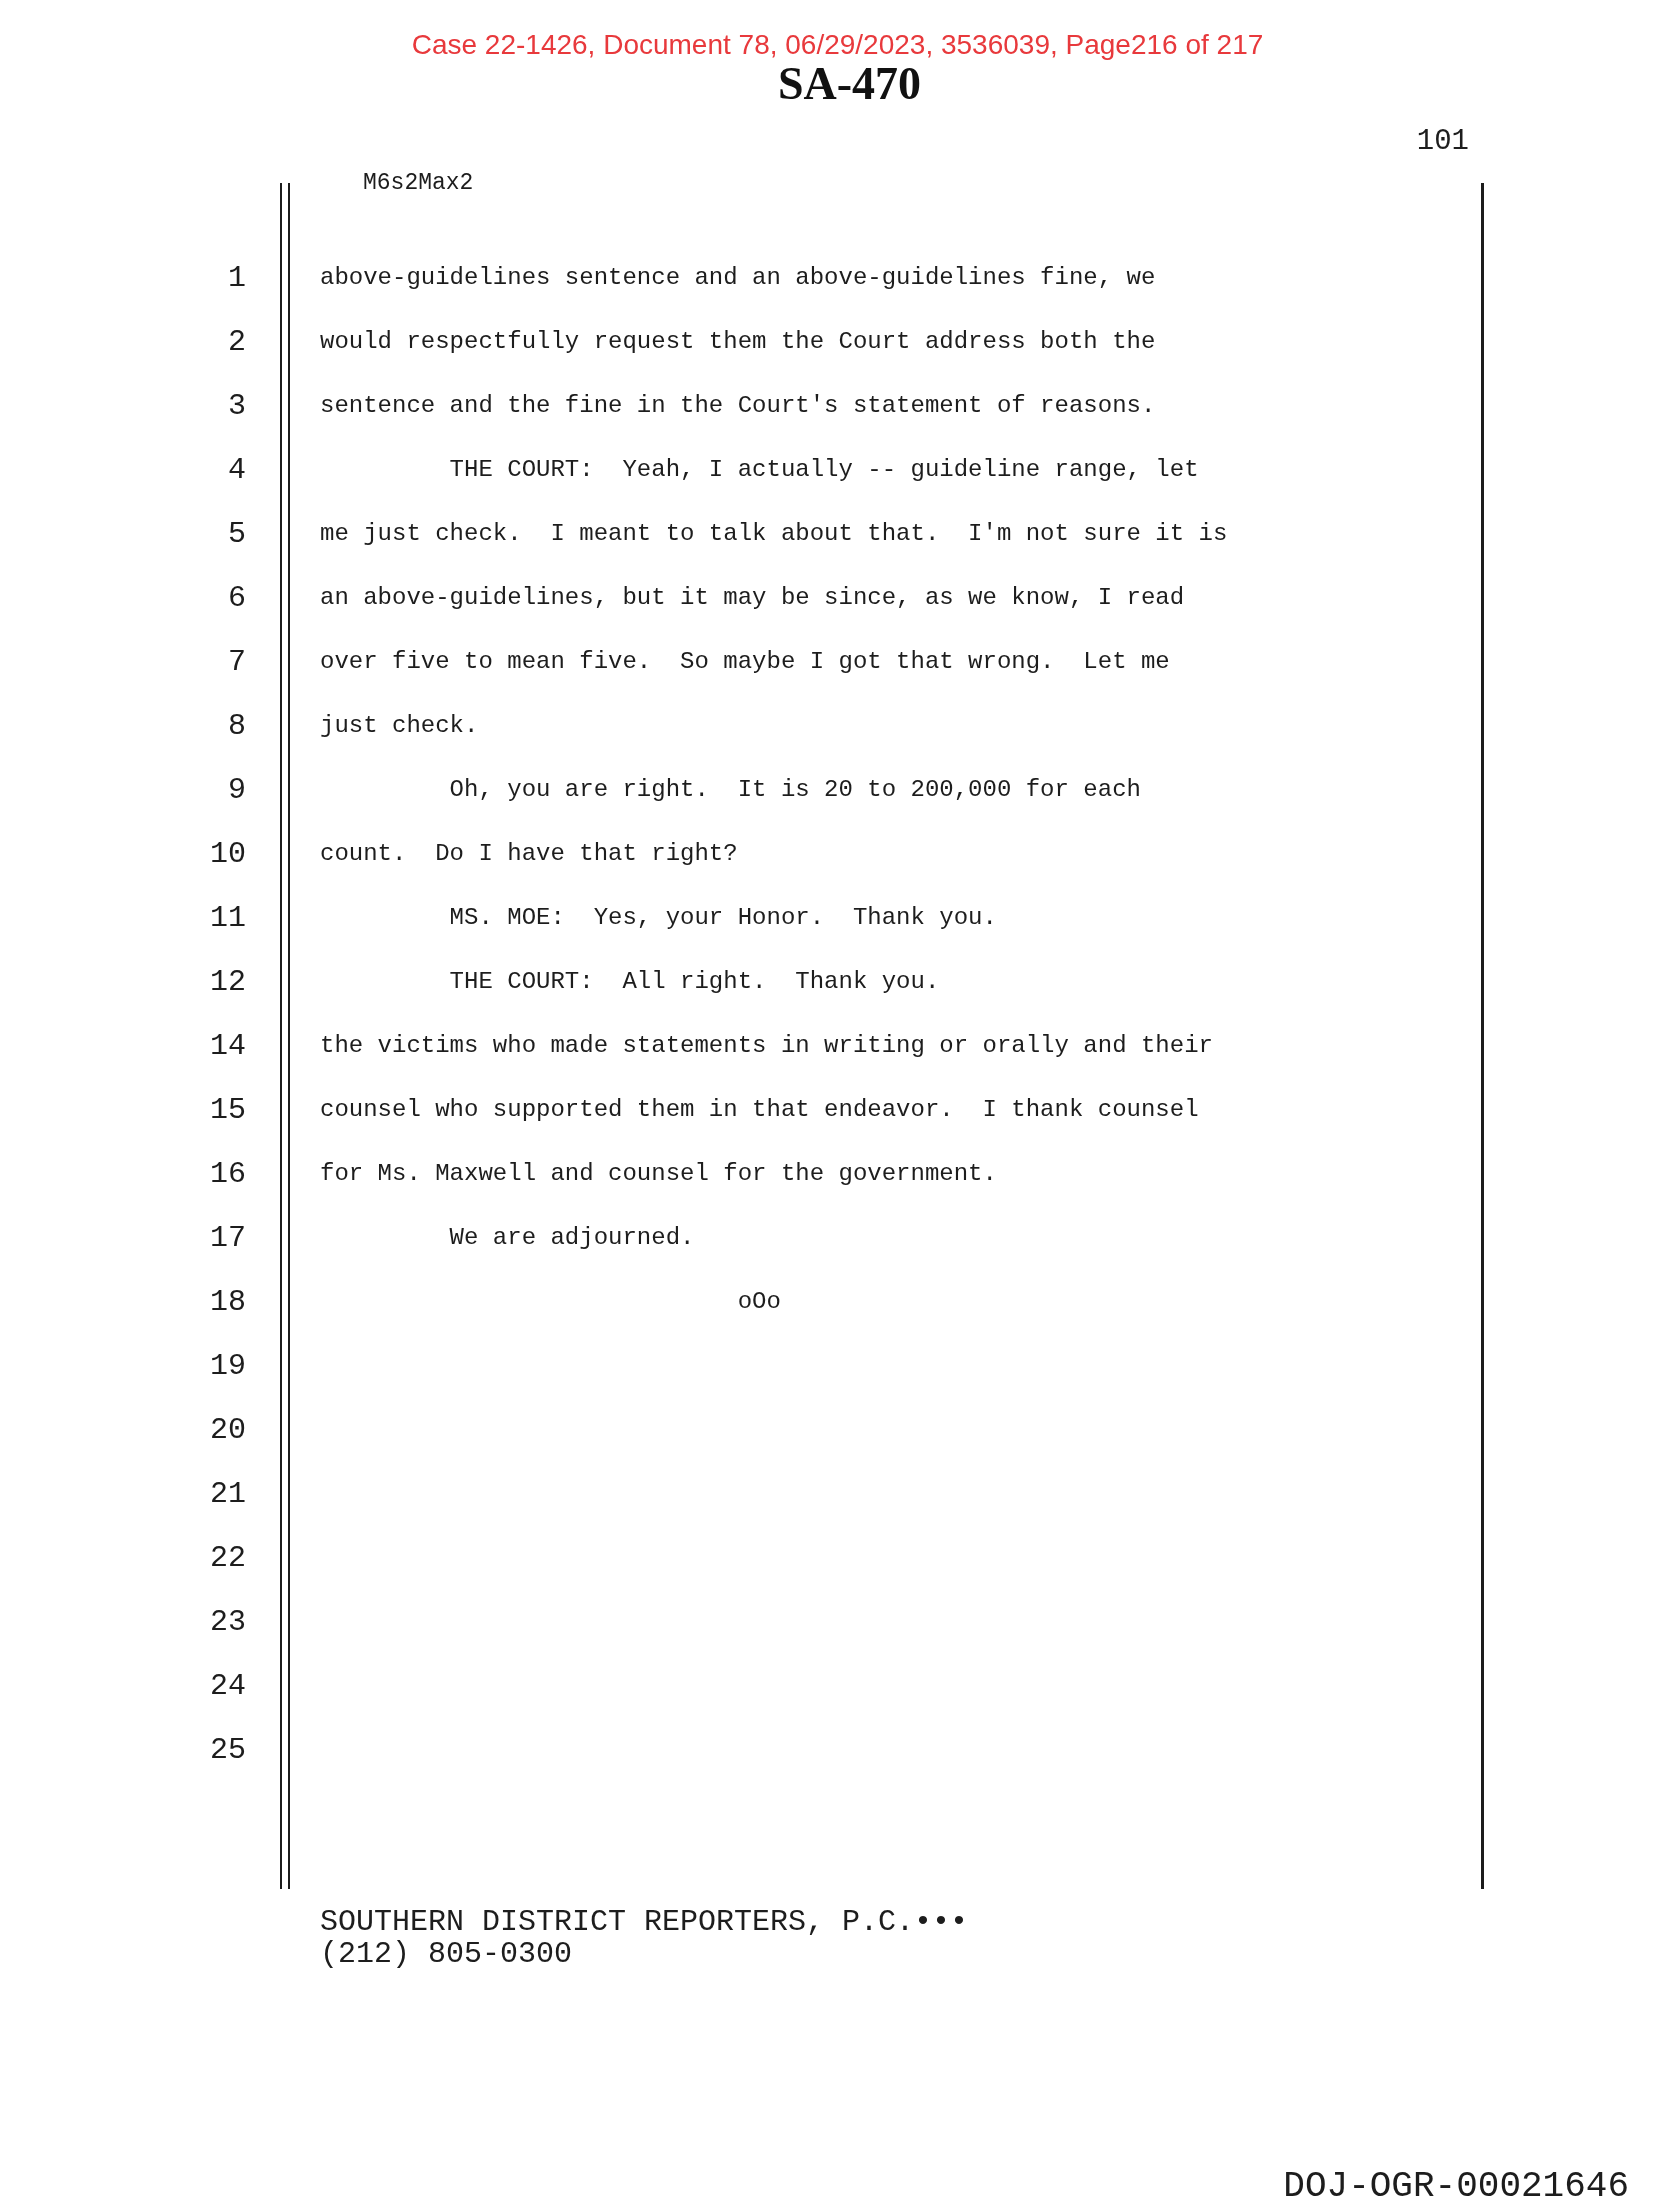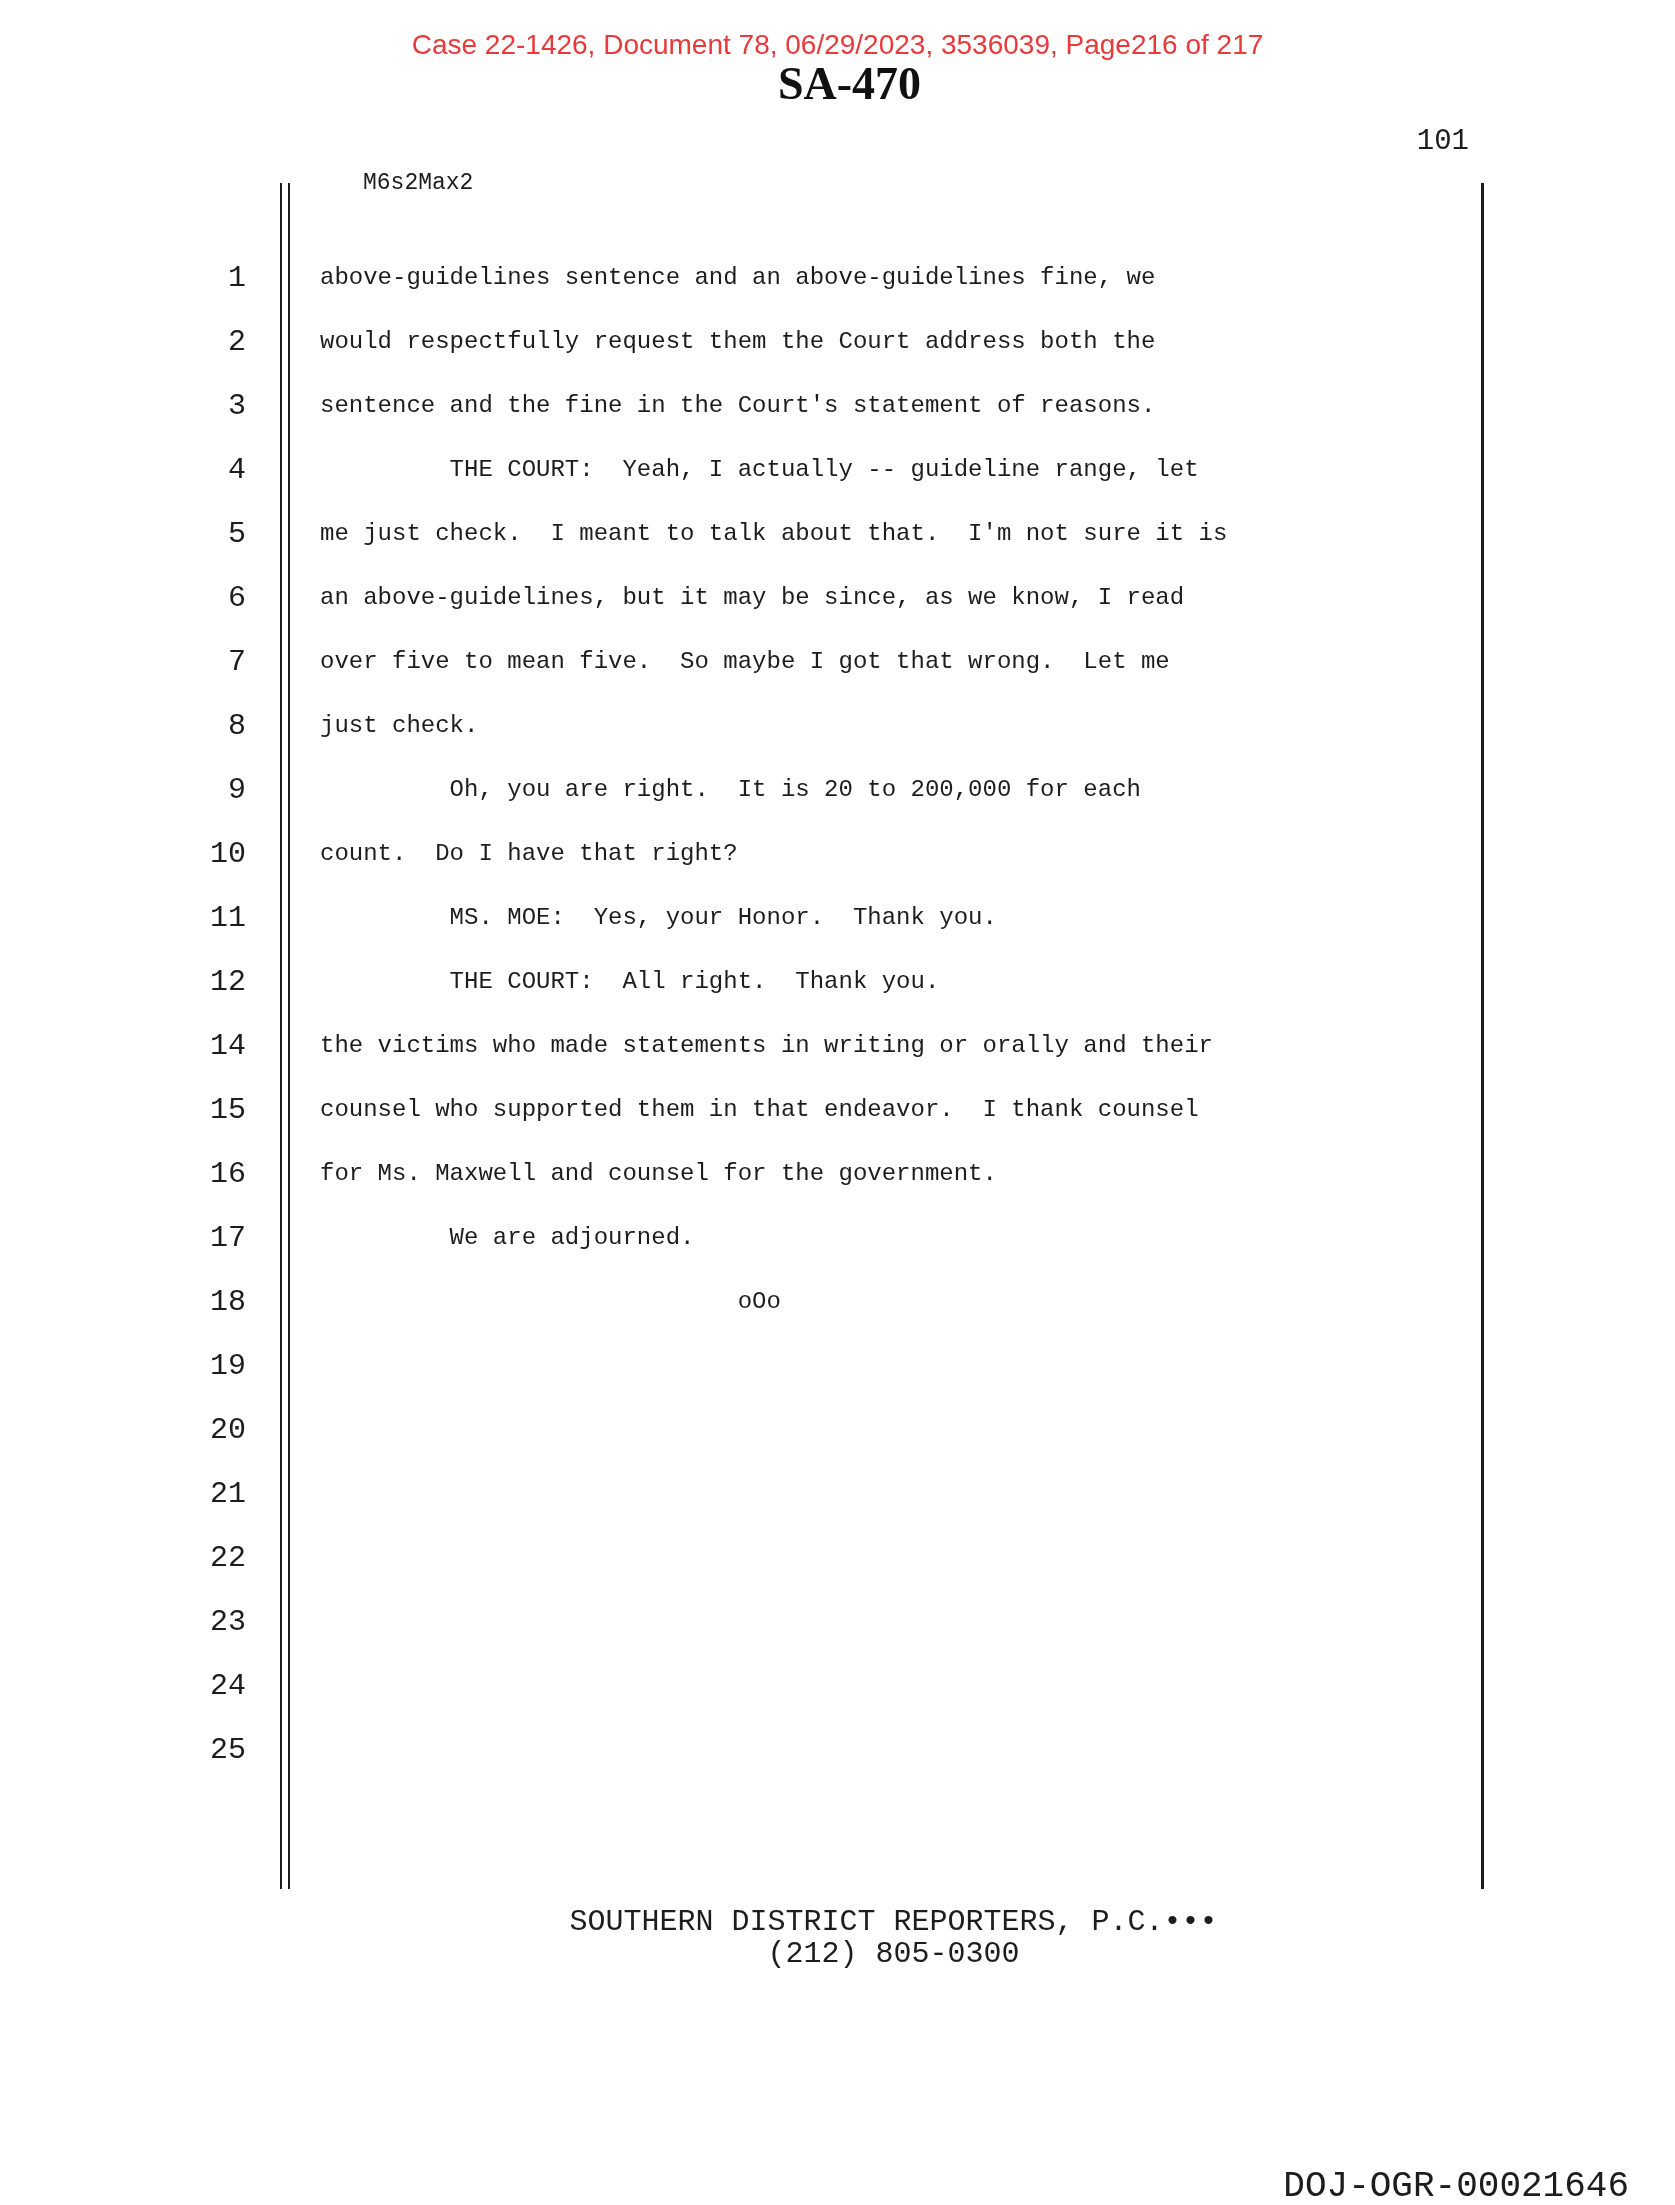--- a/index.html
+++ b/index.html
@@ -47,21 +47,20 @@
     text-align:right;
     font-size:30px; line-height:30px;
   }
   .trow .text {
     position:absolute; left:320px; top:0;
     white-space:pre;
     font-size:24px; line-height:30px;
   }
   .footer {
     position:absolute; top:1906px; left:320px; width:1147px;
-    text-align:center;
     font-size:30px; line-height:32px;
   }
   .bates {
     position:absolute; top:2170px; right:46px;
     font-size:36px; line-height:33px;
   }
 </style>
 </head>
 <body>
 

